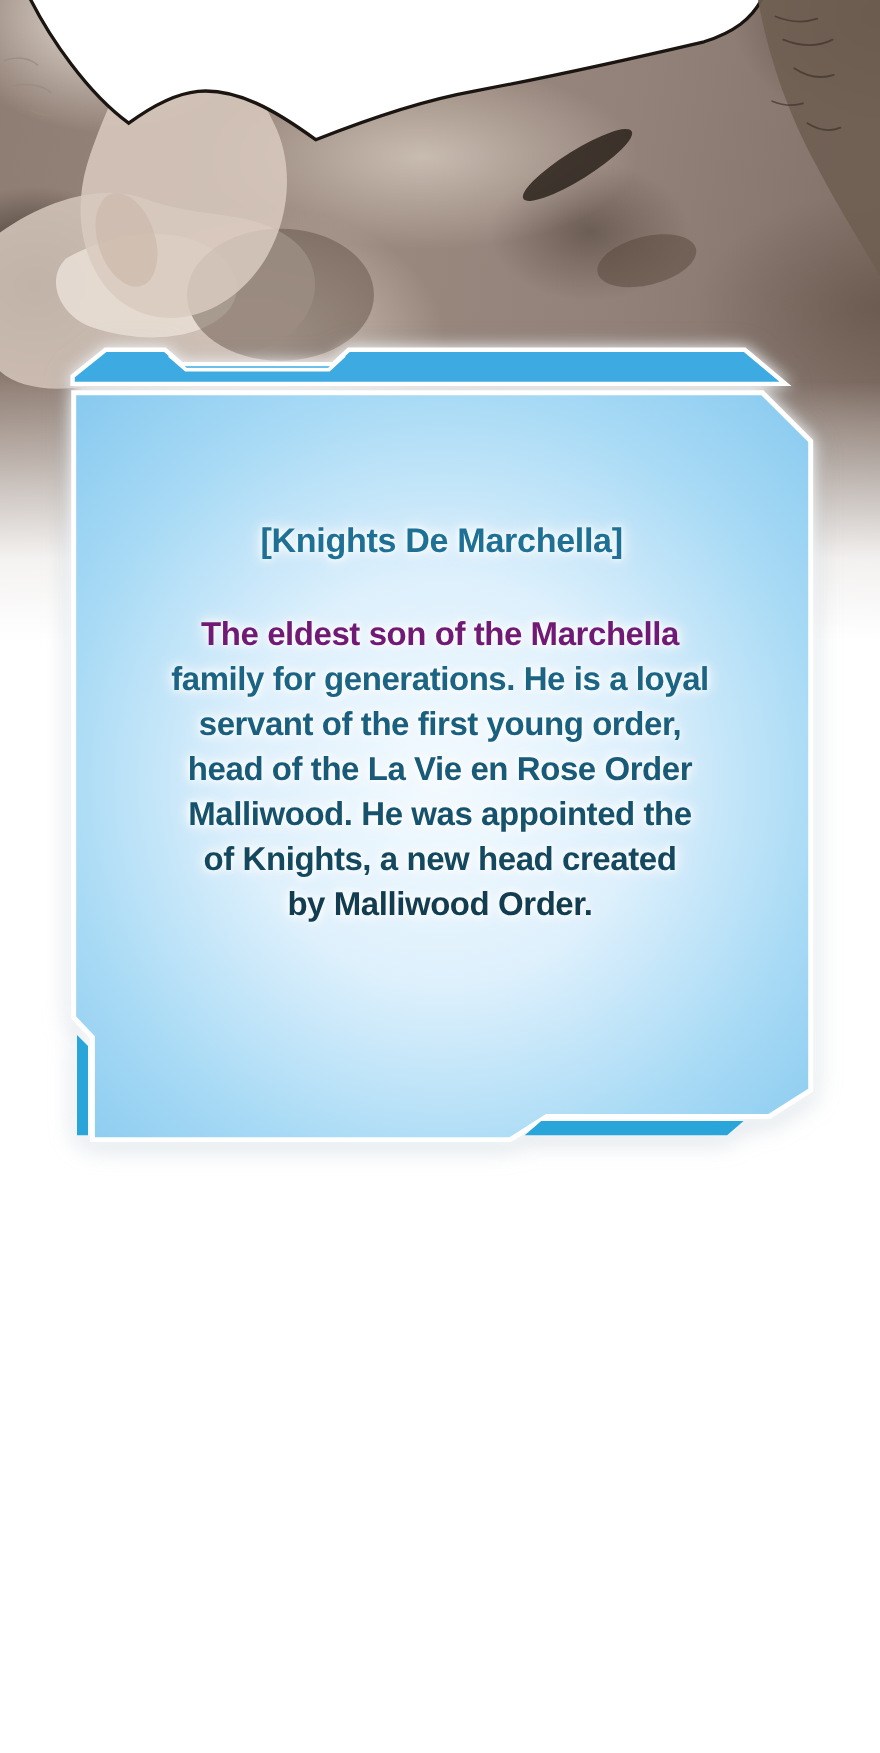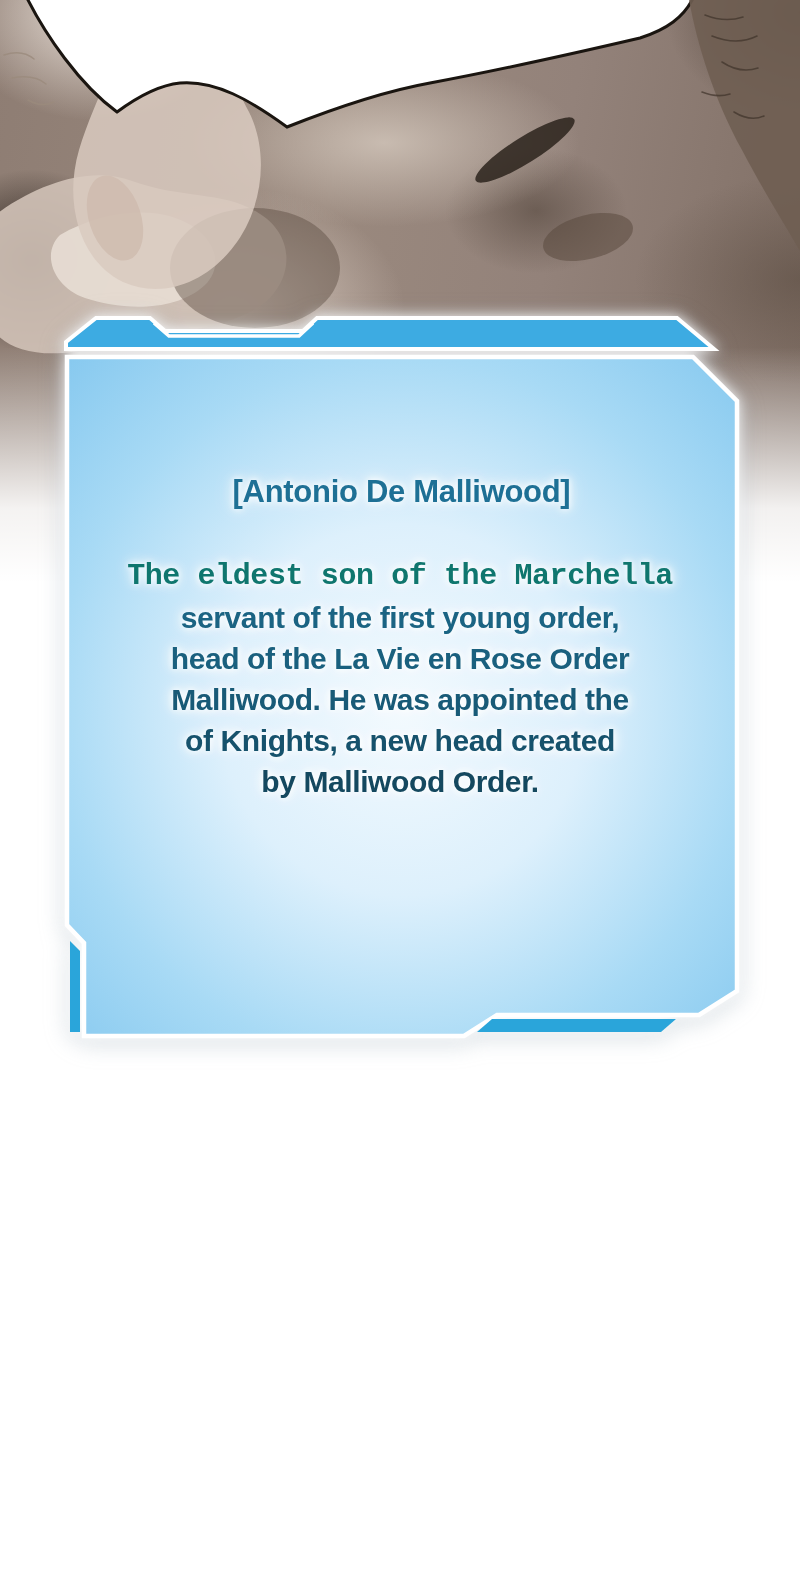--- a/index.html
+++ b/index.html
@@ -41,21 +41,21 @@
     color:#1e7095;
     text-shadow:0 0 6px #fff,0 0 12px #fff,0 0 20px rgba(255,255,255,.85);
   }
   .win-desc{
     position:absolute;left:100px;top:556px;width:600px;
     text-align:center;
     font-size:30px;font-weight:bold;letter-spacing:-.4px;
     line-height:41px;
     text-shadow:0 0 6px #fff,0 0 12px #fff,0 0 18px rgba(255,255,255,.8);
   }
-  .win-desc .ln:nth-child(1){color:#0f766e;font-family:Liberation Mono, monospace;}
+  .win-desc .ln:nth-child(1){color:#701a75;}
   .win-desc .ln:nth-child(2){color:#1b6483;}
   .win-desc .ln:nth-child(3){color:#1a607e;}
   .win-desc .ln:nth-child(4){color:#185a77;}
   .win-desc .ln:nth-child(5){color:#16526c;}
   .win-desc .ln:nth-child(6){color:#14485f;}
   .win-desc .ln:nth-child(7){color:#123c4f;}
   .win-desc .ln:nth-child(8){color:#102b38;}
 </style>
 </head>
 <body>
@@ -115,24 +115,25 @@
 
     <path d="M 96,318 L 150,318 L 165,331 L 303,331 L 317,318 L 677,318 L 714,349 L 66,349 L 66,342 Z" fill="#3dabe2" stroke="#ffffff" stroke-width="4" stroke-linejoin="miter"></path>
     <polyline points="154,323 169,336 299,336 313,323" fill="none" stroke="#ffffff" stroke-width="3.5"></polyline>
 
     <path d="M 67,357 L 693,357 L 737,401 L 737,991 L 699,1015 L 497,1015 L 464,1036 L 84,1036 L 84,943 L 67,925 Z" fill="url(#bodyGrad)" stroke="#ffffff" stroke-width="4.5" stroke-linejoin="miter"></path>
 
     <path d="M 70,941 L 80,951 L 80,1032 L 70,1032 Z" fill="#2aa5da"></path>
     <path d="M 492,1019 L 676,1019 L 661,1032 L 477,1032 Z" fill="#2aa5da"></path>
   </svg>
 
-  <div class="win-title">[Antonio De Malliwood]</div>
+  <div class="win-title">[Knights De Marchella]</div>
 
   <div class="win-desc">
     <div class="ln">The eldest son of the Marchella</div>
+    <div class="ln">family for generations. He is a loyal</div>
     <div class="ln">servant of the first young order,</div>
     <div class="ln">head of the La Vie en Rose Order</div>
     <div class="ln">Malliwood. He was appointed the</div>
     <div class="ln">of Knights, a new head created</div>
     <div class="ln">by Malliwood Order.</div>
   </div>
 
 </div>
 
 </body></html>

